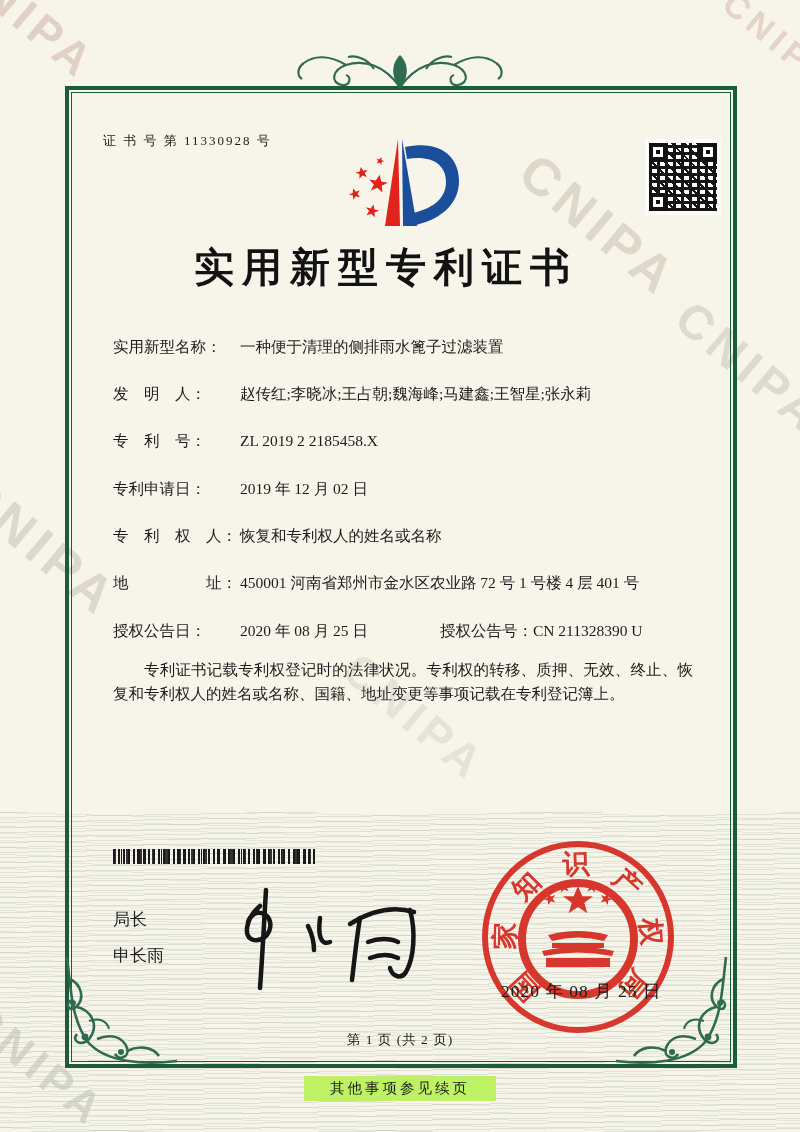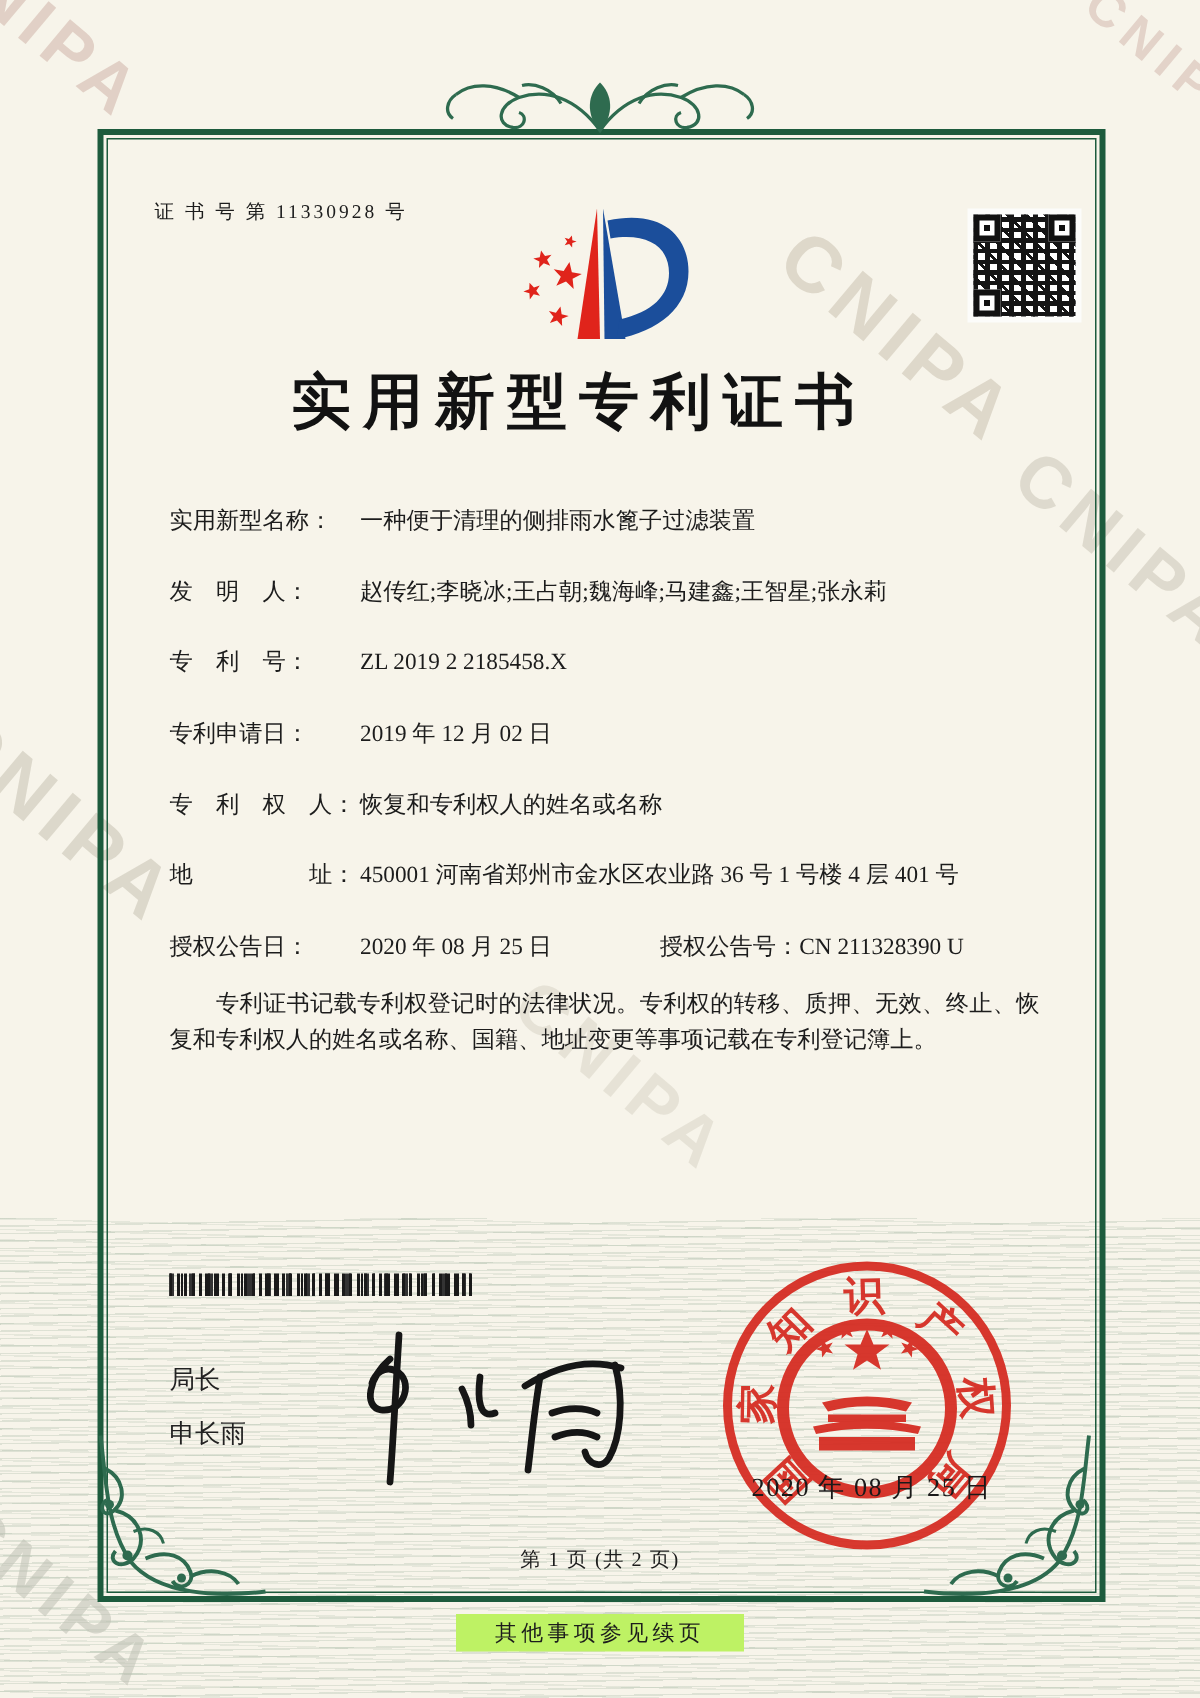--- a/index.html
+++ b/index.html
@@ -181,21 +181,21 @@
     <div class="fr fr2">
       <span class="lab">专　利　号：</span><span>ZL 2019 2 2185458.X</span>
     </div>
     <div class="fr fr3">
       <span class="lab">专利申请日：</span><span>2019 年 12 月 02 日</span>
     </div>
     <div class="fr fr4">
       <span class="lab">专　利　权　人：</span><span>恢复和专利权人的姓名或名称</span>
     </div>
     <div class="fr fr5">
-      <span class="lab">地　　　　　址：</span><span>450001  河南省郑州市金水区农业路 36 号 1 号楼 4 层 401 号</span>
+      <span class="lab">地　　　　　址：</span><span>450001  河南省郑州市金水区农业路 72 号 1 号楼 4 层 401 号</span>
     </div>
     <div class="fr fr6">
       <span class="lab">授权公告日：</span><span>2020 年 08 月 25 日</span><span class="lab2">授权公告号：</span><span>CN 211328390 U</span>
     </div>
   </div>
 
   <div class="paras">
     <p>专利证书记载专利权登记时的法律状况。专利权的转移、质押、无效、终止、恢复和专利权人的姓名或名称、国籍、地址变更等事项记载在专利登记簿上。</p>
   </div>
 

